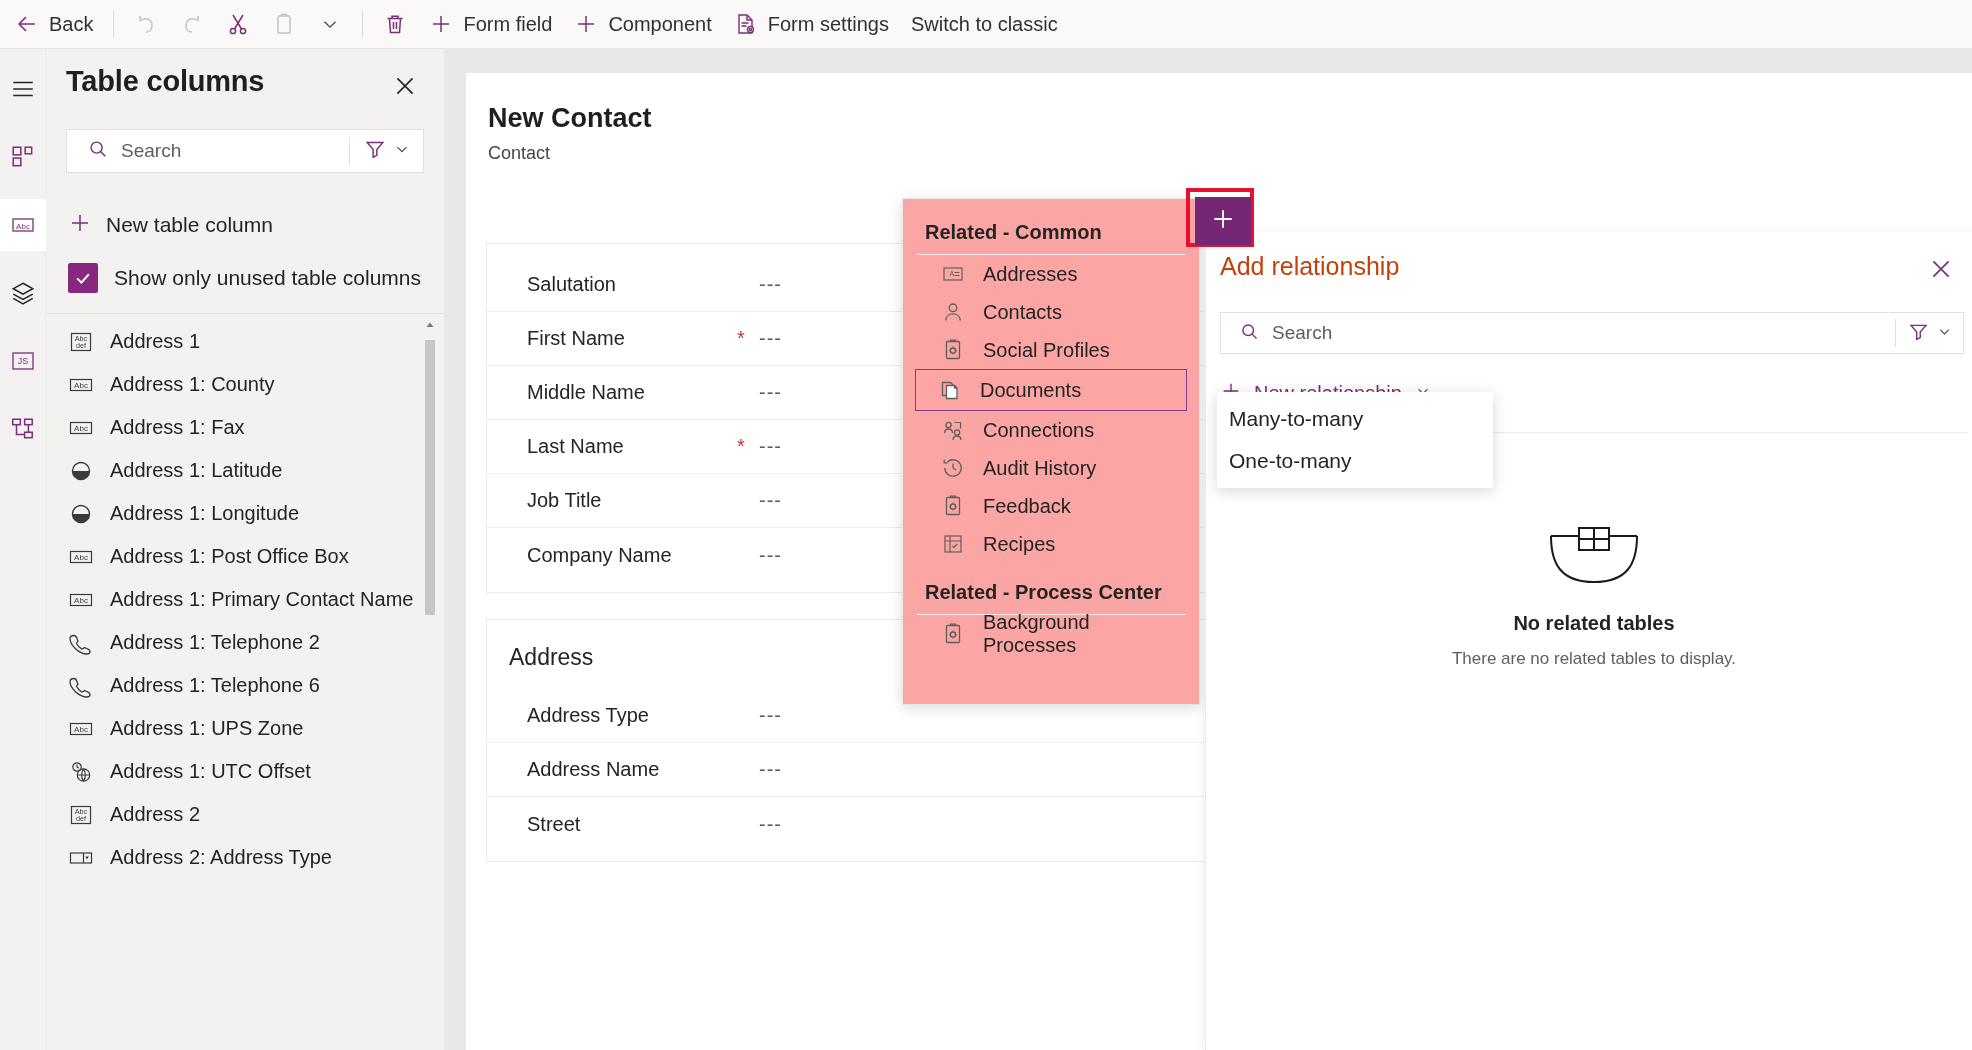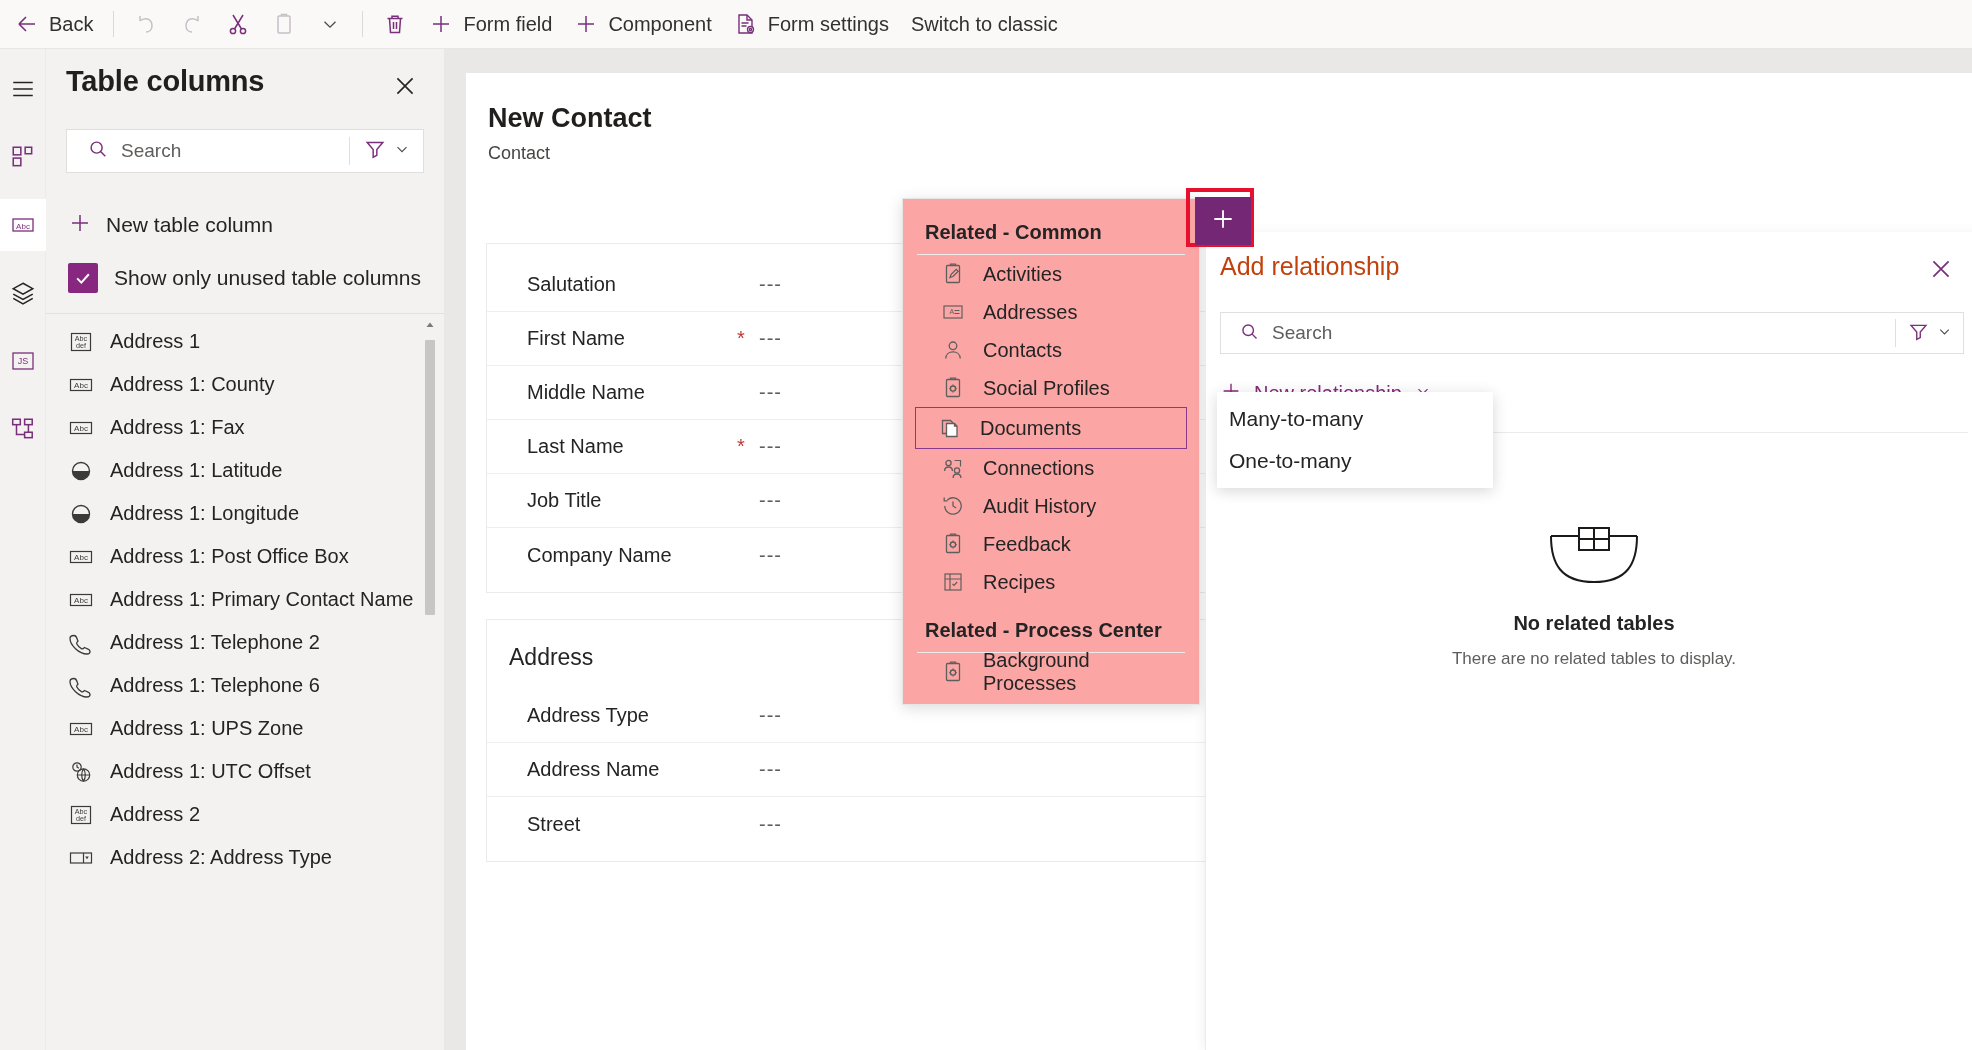--- a/index.html
+++ b/index.html
@@ -661,30 +661,20 @@
       </div>
   </div>
 </div>
 
 <div id="related-menu">
   <div class="menu-group-title">Related - Common</div>
   <div class="menu-divider"></div>
   <div id="common-items">
       <div class="menu-item">
         <span class="mic">
-          <svg width="24" height="24" viewBox="0 0 24 24" fill="none" stroke="#605e5c" stroke-width="1.3">
-            <rect x="5.5" y="3.5" width="13" height="17" rx="1"></rect>
-            <path d="M9.5 3.5V2.2h5v1.3"></path>
-        <path d="M9 15.5l1-3 5.2-5.2 2 2L12 14.5z"></path>
-          </svg>
-        </span>
-        <span>Activities</span>
-      </div>
-      <div class="menu-item">
-        <span class="mic">
           <svg width="24" height="24" viewBox="0 0 24 24" fill="none" stroke="#605e5c" stroke-width="1.2">
         <rect x="3" y="6" width="18" height="12"></rect>
         <text x="8.5" y="14.3" font-size="7" fill="#605e5c" stroke="none" font-family="Liberation Sans">A</text>
         <path d="M13.5 10.5h5M13.5 13.5h5"></path>
           </svg>
         </span>
         <span>Addresses</span>
       </div>
       <div class="menu-item">
         <span class="mic">

